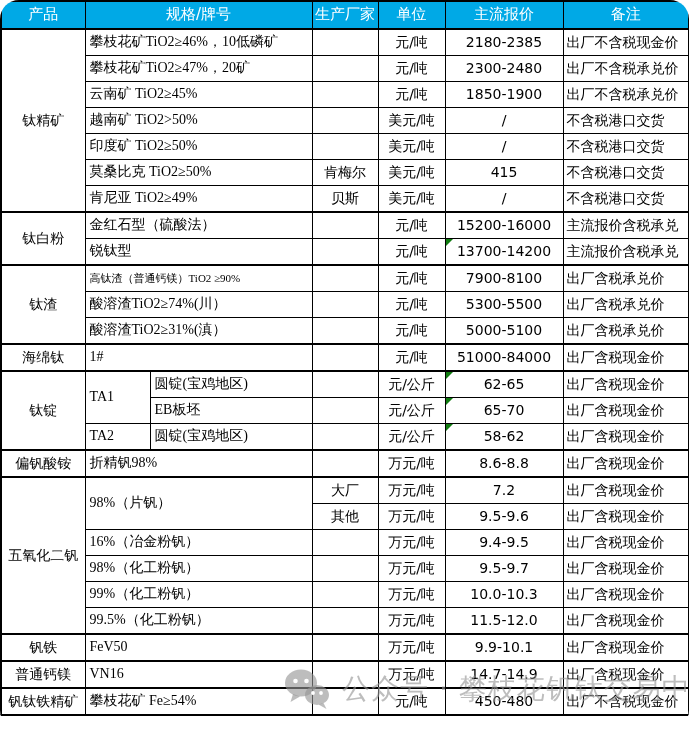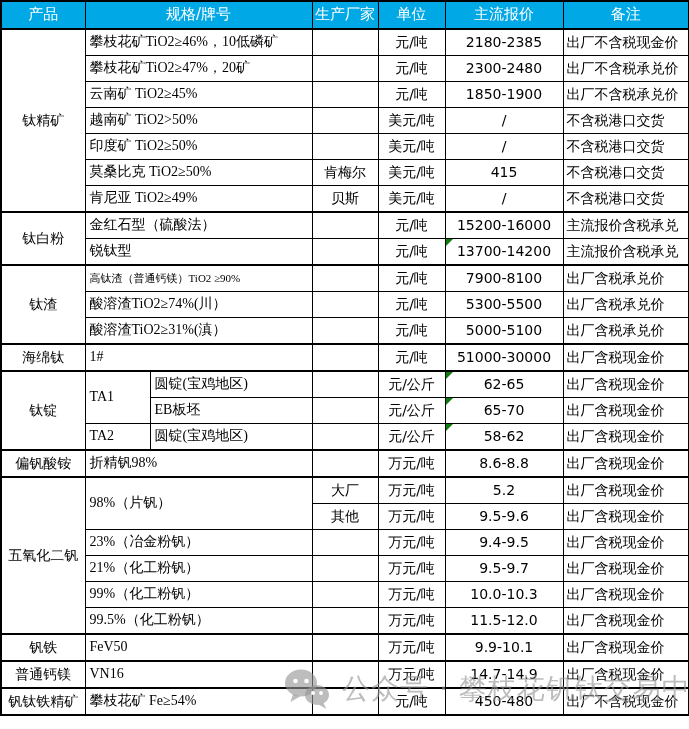--- a/index.html
+++ b/index.html
@@ -3,20 +3,21 @@
 <meta charset="utf-8">
 <style>
   html,body{margin:0;padding:0;background:#ffffff;}
   .page{
     position:relative;
     width:689px;height:729px;
     background:#ffffff;
     overflow:hidden;
     font-family:"DejaVu Sans",sans-serif;
     color:#000;
+    border-radius:19px;
   }
   table.price{
     border-collapse:collapse;
     table-layout:fixed;
     width:688px;
     border:2px solid var(--border,#000);
   }
   th,td{
     border:1px solid var(--border,#000);
     height:25px;
@@ -173,21 +174,21 @@
           <td class="c-producer"></td>
           <td class="c-unit">元/吨</td>
           <td class="c-price">5000-5100</td>
           <td class="c-note">出厂含税承兑价</td>
         </tr>
         <tr class="group-top">
           <td class="c-product">海绵钛</td>
           <td colspan="2" class="c-spec">1#</td>
           <td class="c-producer"></td>
           <td class="c-unit">元/吨</td>
-          <td class="c-price">51000-30000</td>
+          <td class="c-price">51000-84000</td>
           <td class="c-note">出厂含税现金价</td>
         </tr>
         <tr class="group-top">
           <td rowspan="3" class="c-product">钛锭</td>
           <td rowspan="2" class="c-spec_a">TA1</td>
           <td class="c-spec_b">圆锭(宝鸡地区)</td>
           <td class="c-producer"></td>
           <td class="c-unit">元/公斤</td>
           <td class="c-price comment">62-65</td>
           <td class="c-note">出厂含税现金价</td>
@@ -213,38 +214,38 @@
           <td class="c-producer"></td>
           <td class="c-unit">万元/吨</td>
           <td class="c-price">8.6-8.8</td>
           <td class="c-note">出厂含税现金价</td>
         </tr>
         <tr class="group-top">
           <td rowspan="6" class="c-product">五氧化二钒</td>
           <td rowspan="2" colspan="2" class="c-spec">98%（片钒）</td>
           <td class="c-producer">大厂</td>
           <td class="c-unit">万元/吨</td>
-          <td class="c-price">5.2</td>
+          <td class="c-price">7.2</td>
           <td class="c-note">出厂含税现金价</td>
         </tr>
         <tr>
           <td class="c-producer">其他</td>
           <td class="c-unit">万元/吨</td>
           <td class="c-price">9.5-9.6</td>
           <td class="c-note">出厂含税现金价</td>
         </tr>
         <tr>
-          <td colspan="2" class="c-spec">23%（冶金粉钒）</td>
+          <td colspan="2" class="c-spec">16%（冶金粉钒）</td>
           <td class="c-producer"></td>
           <td class="c-unit">万元/吨</td>
           <td class="c-price">9.4-9.5</td>
           <td class="c-note">出厂含税现金价</td>
         </tr>
         <tr>
-          <td colspan="2" class="c-spec">21%（化工粉钒）</td>
+          <td colspan="2" class="c-spec">98%（化工粉钒）</td>
           <td class="c-producer"></td>
           <td class="c-unit">万元/吨</td>
           <td class="c-price">9.5-9.7</td>
           <td class="c-note">出厂含税现金价</td>
         </tr>
         <tr>
           <td colspan="2" class="c-spec">99%（化工粉钒）</td>
           <td class="c-producer"></td>
           <td class="c-unit">万元/吨</td>
           <td class="c-price">10.0-10.3</td>

